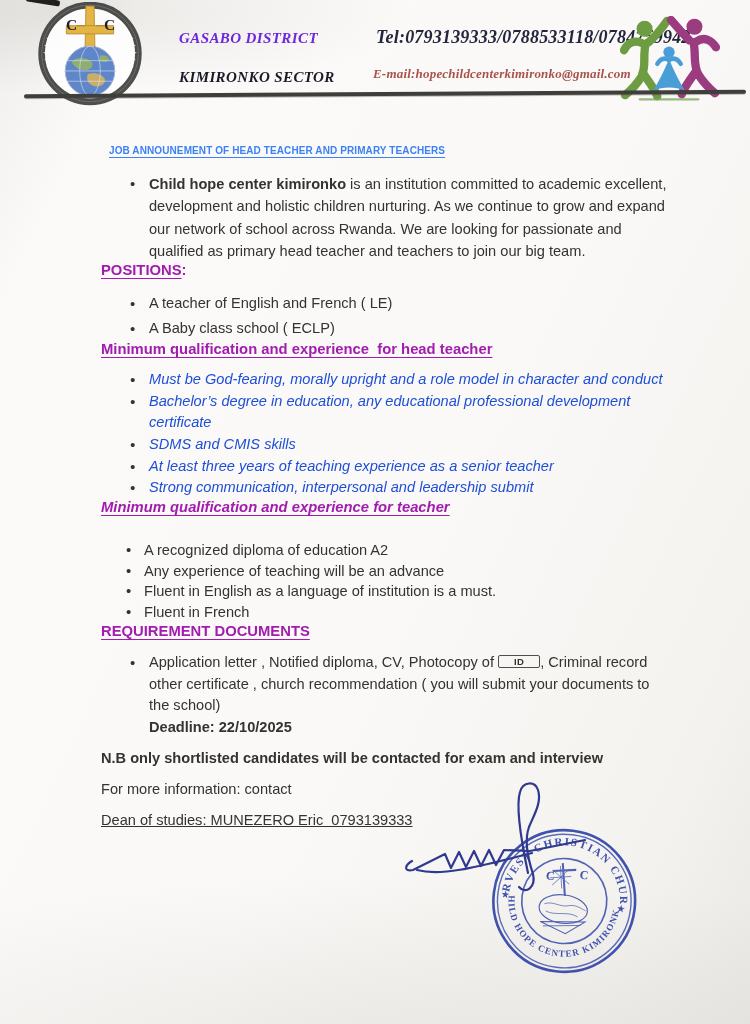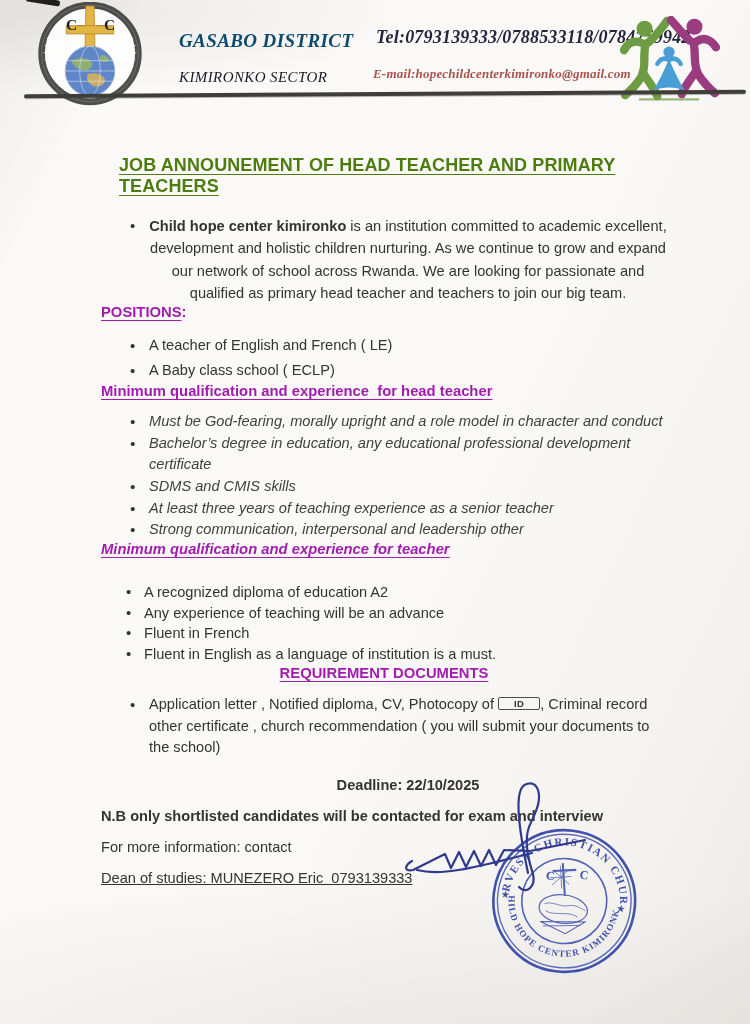--- a/index.html
+++ b/index.html
@@ -13,61 +13,61 @@
   .sheen{position:absolute;inset:0;pointer-events:none;
     background:
       radial-gradient(1200px 300px at 50% 103%, rgba(190,188,182,.25), rgba(0,0,0,0) 60%),
       radial-gradient(500px 120px at 8% 1%, rgba(160,158,152,.20), rgba(0,0,0,0) 70%);
   }
   .corner-mark{position:absolute;left:26px;top:-2px;width:34px;height:6px;background:#20201e;
     transform:rotate(9deg);border-radius:2px;}
 
   
   .lh-district{position:absolute;left:179px;top:30px;font-family:"Liberation Serif",serif;
-    font-weight:bold;font-style:italic;font-size:19px;letter-spacing:.4px;color:#0c4a6e;}
+    font-weight:bold;font-style:italic;font-size:15px;letter-spacing:.4px;color:#6d28d9;}
   .lh-sector{position:absolute;left:179px;top:69px;font-family:"Liberation Serif",serif;
-    font-weight:normal;font-style:italic;font-size:15px;letter-spacing:.4px;color:#191927;}
+    font-weight:bold;font-style:italic;font-size:15px;letter-spacing:.4px;color:#191927;}
   .lh-tel{position:absolute;left:376px;top:27px;font-family:"Liberation Serif",serif;
     font-weight:bold;font-style:italic;font-size:18px;color:#23263c;letter-spacing:.2px;}
   .lh-email{position:absolute;left:373px;top:66px;font-family:"Liberation Serif",serif;
     font-weight:bold;font-style:italic;font-size:13px;color:#a8524c;letter-spacing:.2px;}
   .church-logo{position:absolute;left:28px;top:2px;}
   .family-logo{position:absolute;left:617px;top:16px;}
   .head-rule{position:absolute;left:24px;top:92px;width:722px;height:4px;background:#3f3e3b;
     border-radius:3px;transform:rotate(-0.35deg);box-shadow:0 1px 0 rgba(80,80,75,.35);}
 
   
   .content{position:absolute;left:101px;top:137px;width:566px;font-size:14.6px;color:#33332f;}
   .content .bold{font-weight:bold;}
   .u{text-decoration:underline;text-decoration-thickness:1.4px;text-underline-offset:3px;}
-  h1.doc-title{font-size:18px;font-weight:bold;margin:18px;letter-spacing:.1px;color:#4d7c0f;}
+  h1.doc-title{font-size:10px;font-weight:bold;margin:8px;letter-spacing:.1px;color:#3b82f6;}
   h2.sec{font-size:14.8px;font-weight:bold;margin:0;color:#a21caf;}
   .pre{white-space:pre-wrap;}
 
   ul{list-style:none;margin:0;padding:0;}
   ul.blt li{position:relative;padding-left:48px;}
   ul.blt li::before{content:"\2022";position:absolute;left:29px;top:0;font-size:15px;color:#33332f;}
   ul.blt2 li{position:relative;padding-left:43px;}
   ul.blt2 li::before{content:"\2022";position:absolute;left:25px;top:0;font-size:15px;color:#33332f;}
 
-  .intro{margin-top:17px;text-align:center;}
+  .intro{margin-top:17px;}
   .intro li{line-height:22.3px;}
   .sec-positions{margin-top:8px;}
   .pos-list{margin-top:13px;}
   .pos-list li{line-height:25px;}
   .sec-head{margin-top:10px;}
   .head-list{margin-top:12px;}
-  .head-list li{line-height:21.6px;font-style:italic;color:#404040;}
+  .head-list li{line-height:21.6px;font-style:italic;color:#1d4ed8;}
   .sec-teacher{margin-top:21px;margin-left:48px;font-style:italic;}
   .teach-list{margin-top:25px;}
   .teach-list li{line-height:20.8px;}
-  .sec-req{margin-top:12px;text-align:center;}
+  .sec-req{margin-top:12px;}
   .req-list{margin-top:13px;}
   .req-list li{line-height:21.6px;}
-  .deadline{font-weight:bold;margin-top:16px;text-align:center;}
+  .deadline{font-weight:bold;margin-top:0;}
   .idbox{display:inline-block;border:1.3px solid #4e4e4a;border-radius:2px;font-size:9.5px;
     font-weight:bold;line-height:11px;padding:0 15px;vertical-align:2px;letter-spacing:.3px;}
   .nb{margin:12px 0 0 0;font-weight:bold;}
   .more{margin:15px 0 0 0;}
   .dean{margin:15px 0 0 0;text-decoration:underline;}
 
   
   .stamp{position:absolute;left:478px;top:815px;opacity:.92;transform:rotate(7deg);}
   .signature{position:absolute;left:398px;top:773px;}
 </style>
@@ -162,30 +162,30 @@
     <li>A Baby class school ( ECLP)</li>
   </ul>
 
   <h2 class="sec sec-head u pre">Minimum qualification and experience  for head teacher</h2>
 
   <ul class="blt head-list">
     <li>Must be God-fearing, morally upright and a role model in character and conduct</li>
     <li>Bachelor’s degree in education, any educational professional development certificate</li>
     <li>SDMS and CMIS skills</li>
     <li>At least three years of teaching experience as a senior teacher</li>
-    <li>Strong communication, interpersonal and leadership other</li>
+    <li>Strong communication, interpersonal and leadership submit</li>
   </ul>
 
   <h2 class="sec sec-teacher u">Minimum qualification and experience for teacher</h2>
 
   <ul class="blt2 teach-list">
     <li>A recognized diploma of education A2</li>
     <li>Any experience of teaching will be an advance</li>
+    <li>Fluent in English as a language of institution is a must.</li>
     <li>Fluent in French</li>
-    <li>Fluent in English as a language of institution is a must.</li>
   </ul>
 
   <h2 class="sec sec-req u">REQUIREMENT DOCUMENTS</h2>
 
   <ul class="blt req-list">
     <li>
       <span>Application letter , Notified diploma, CV, Photocopy of </span><span class="idbox">ID</span><span>, Criminal record other certificate , church recommendation ( you will submit your documents to the school)</span>
       <div class="deadline">Deadline: 22/10/2025</div>
     </li>
   </ul>

